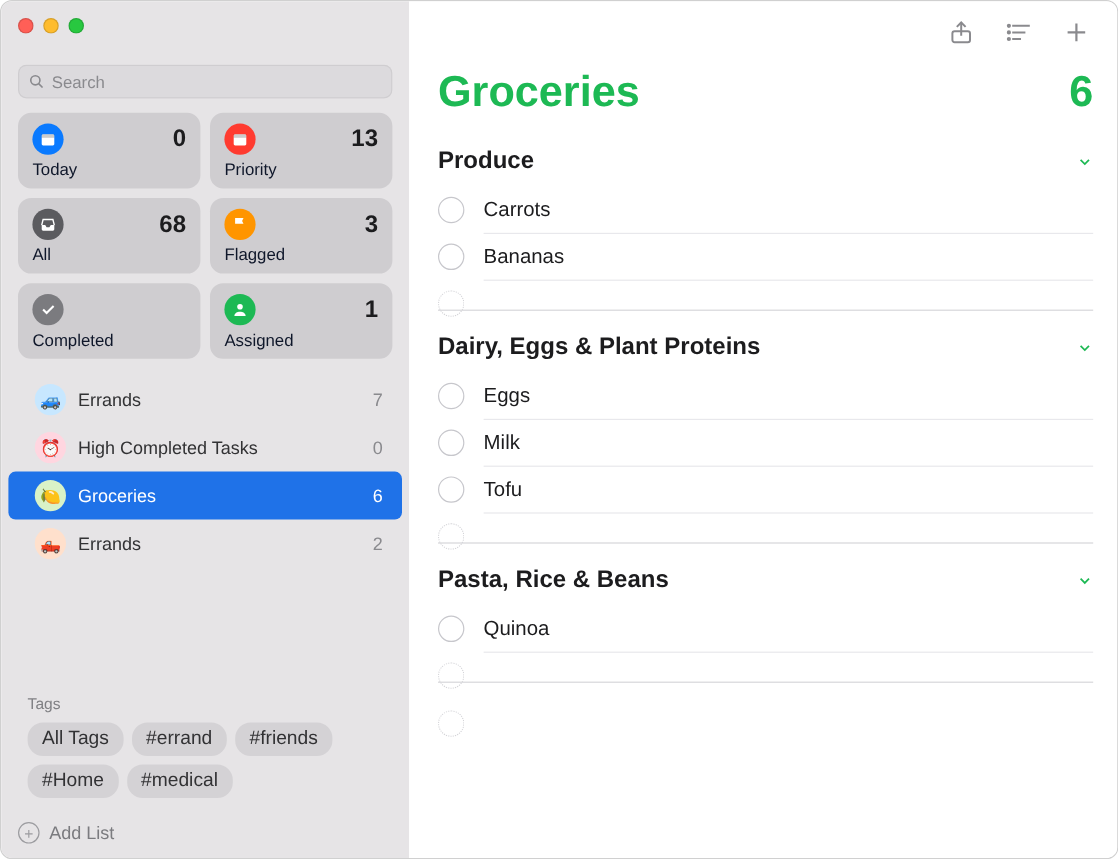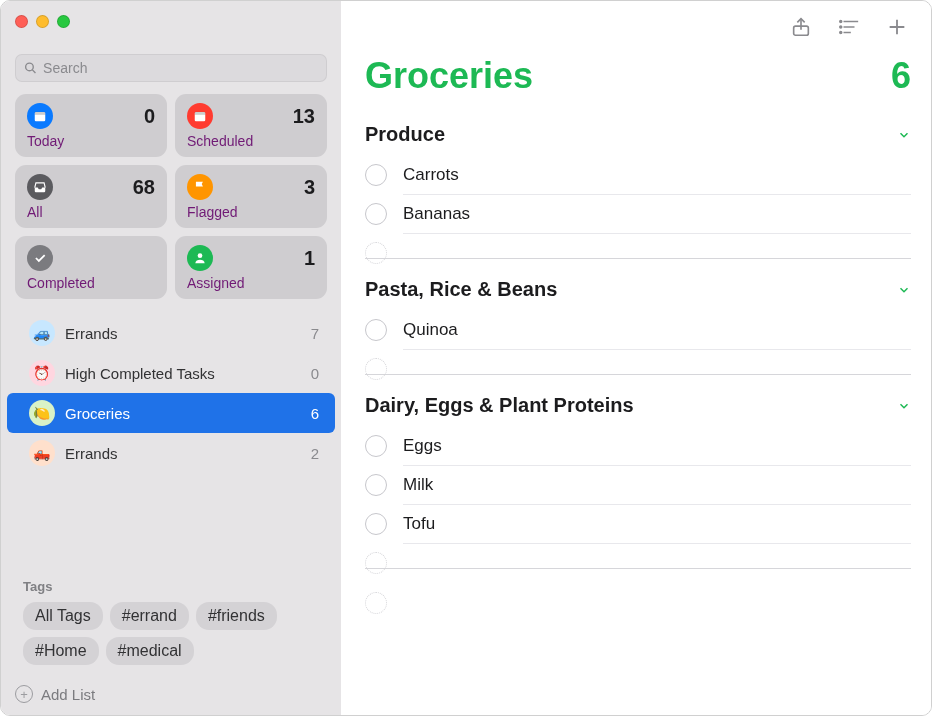--- a/index.html
+++ b/index.html
@@ -13,30 +13,30 @@
 .tl-max { background: #28c840; }
 .search-wrap { padding: 16px 14px 12px 14px; }
 .search { display: flex; align-items: center; gap: 6px; background: #dcdadd; border-radius: 7px; padding: 5px 8px; color: #8a8a8e; border: 0.5px solid rgba(0,0,0,0.06); }
 .search input { border: none; background: transparent; font-size: 14px; color: #3a3a3c; outline: none; width: 100%; }
 .search input::placeholder { color: #8a8a8e; }
 .smart-grid { display: grid; grid-template-columns: 1fr 1fr; gap: 8px; padding: 0 14px 10px 14px; }
 .smart { background: #cfcdd0; border-radius: 11px; padding: 9px 12px 8px 12px; display: flex; flex-direction: column; gap: 4px; cursor: pointer; }
 .smart-top { display: flex; justify-content: space-between; align-items: center; }
 .smart-icon { width: 26px; height: 26px; border-radius: 50%; display: flex; align-items: center; justify-content: center; }
 .smart-count { font-size: 20px; font-weight: 700; color: #1c1c1e; }
-.smart-label { font-size: 14px; color: #701a75; font-weight: 500; }
+.smart-label { font-size: 14px; color: #0f172a; font-weight: 500; }
 .lists { flex: 1; overflow-y: auto; padding: 4px 0 4px 0; }
 .list-item { display: flex; align-items: center; gap: 10px; padding: 7px 16px 7px 22px; font-size: 15px; color: #323234; cursor: pointer; border-radius: 6px; margin: 0 6px; }
 .list-item.selected { background: #1f72e8; color: #fff; }
 .list-item.selected .list-count { color: #fff; }
 .list-icon { width: 26px; height: 26px; border-radius: 50%; display: flex; align-items: center; justify-content: center; font-size: 14px; flex-shrink: 0; }
 .list-label { flex: 1; }
 .list-count { color: #8a8a8e; font-size: 15px; }
 .tags-section { padding: 10px 16px 10px 22px; }
-.tags-title { font-size: 13px; color: #808084; margin-bottom: 8px; font-weight: 700; }
+.tags-title { font-size: 13px; color: #808084; margin-bottom: 8px; font-weight: 400; }
 .tag-row { display: flex; flex-wrap: wrap; gap: 7px; }
 .tag { background: #d4d2d5; border-radius: 13px; padding: 5px 12px; font-size: 16px; color: #323234; cursor: pointer; }
 .add-list { display: flex; align-items: center; gap: 8px; padding: 10px 14px 12px 14px; color: #7b7b7f; font-size: 15px; cursor: pointer; }
 .plus-circle { width: 18px; height: 18px; border-radius: 50%; border: 1.5px solid #9c9ca0; display: flex; align-items: center; justify-content: center; font-size: 13px; color: #9c9ca0; line-height: 1; }
 .main { flex: 1; background: #fff; display: flex; flex-direction: column; position: relative; }
 .toolbar { position: absolute; top: 0; right: 0; display: flex; gap: 20px; padding: 12px 20px; }
 .toolbar-btn { width: 28px; height: 28px; display: flex; align-items: center; justify-content: center; color: #8a8a8e; cursor: pointer; }
 .main-body { padding: 54px 20px 0 24px; overflow-y: auto; flex: 1; }
 .header { display: flex; justify-content: space-between; align-items: center; margin-bottom: 22px; }
 .header-title { font-size: 36px; font-weight: 700; color: #1db954; }
@@ -91,21 +91,21 @@
         <div class="smart">
           <div class="smart-top">
             <div class="smart-icon" style="background:#ff3b30">
               <svg width="14" height="14" viewBox="0 0 24 24" fill="#ffffff">
                 <rect x="3" y="5" width="18" height="16" rx="2"></rect>
                 <rect x="3" y="5" width="18" height="5" fill="rgba(0,0,0,0.2)"></rect>
               </svg>
             </div>
             <div class="smart-count">13</div>
           </div>
-          <div class="smart-label">Scheduled</div>
+          <div class="smart-label">Priority</div>
         </div>
         <div class="smart">
           <div class="smart-top">
             <div class="smart-icon" style="background:#5b5b5f">
               <svg width="14" height="14" viewBox="0 0 24 24" fill="#ffffff">
                 <path d="M3 13h5l2 3h4l2-3h5v6a2 2 0 01-2 2H5a2 2 0 01-2-2v-6z"></path>
                 <path d="M3 13l2-8h14l2 8" fill="none" stroke="#ffffff" stroke-width="2"></path>
               </svg>
             </div>
             <div class="smart-count">68</div>
@@ -240,64 +240,64 @@
               <div class="txt">Bananas</div>
             </div>
             <div class="reminder-wrap placeholder">
               <div class="circle"></div>
               <div class="txt" style="border-bottom:none;"></div>
             </div>
             <div class="section-divider"></div>
           </div>
           <div class="section">
             <div class="section-header">
+              <div class="section-title">Dairy, Eggs &amp; Plant Proteins</div>
+              <span class="chevron">
+                <svg width="14" height="14" viewBox="0 0 24 24" fill="none" stroke="#1db954" stroke-width="2.5">
+                  <polyline points="6 9 12 15 18 9"></polyline>
+                </svg>
+              </span>
+            </div>
+            <div class="reminder-wrap">
+              <div class="circle"></div>
+              <div class="txt">Eggs</div>
+            </div>
+            <div class="reminder-wrap">
+              <div class="circle"></div>
+              <div class="txt">Milk</div>
+            </div>
+            <div class="reminder-wrap">
+              <div class="circle"></div>
+              <div class="txt">Tofu</div>
+            </div>
+            <div class="reminder-wrap placeholder">
+              <div class="circle"></div>
+              <div class="txt" style="border-bottom:none;"></div>
+            </div>
+            <div class="section-divider"></div>
+          </div>
+          <div class="section">
+            <div class="section-header">
               <div class="section-title">Pasta, Rice &amp; Beans</div>
               <span class="chevron">
                 <svg width="14" height="14" viewBox="0 0 24 24" fill="none" stroke="#1db954" stroke-width="2.5">
                   <polyline points="6 9 12 15 18 9"></polyline>
                 </svg>
               </span>
             </div>
             <div class="reminder-wrap">
               <div class="circle"></div>
               <div class="txt">Quinoa</div>
             </div>
             <div class="reminder-wrap placeholder">
               <div class="circle"></div>
               <div class="txt" style="border-bottom:none;"></div>
             </div>
             <div class="section-divider"></div>
           </div>
-          <div class="section">
-            <div class="section-header">
-              <div class="section-title">Dairy, Eggs &amp; Plant Proteins</div>
-              <span class="chevron">
-                <svg width="14" height="14" viewBox="0 0 24 24" fill="none" stroke="#1db954" stroke-width="2.5">
-                  <polyline points="6 9 12 15 18 9"></polyline>
-                </svg>
-              </span>
-            </div>
-            <div class="reminder-wrap">
-              <div class="circle"></div>
-              <div class="txt">Eggs</div>
-            </div>
-            <div class="reminder-wrap">
-              <div class="circle"></div>
-              <div class="txt">Milk</div>
-            </div>
-            <div class="reminder-wrap">
-              <div class="circle"></div>
-              <div class="txt">Tofu</div>
-            </div>
-            <div class="reminder-wrap placeholder">
-              <div class="circle"></div>
-              <div class="txt" style="border-bottom:none;"></div>
-            </div>
-            <div class="section-divider"></div>
-          </div>
         </div>
 
       <div class="reminder-wrap placeholder">
         <div class="circle"></div>
         <div class="txt" style="border-bottom:none;"></div>
       </div>
     </div>
   </div>
 
 </div>

